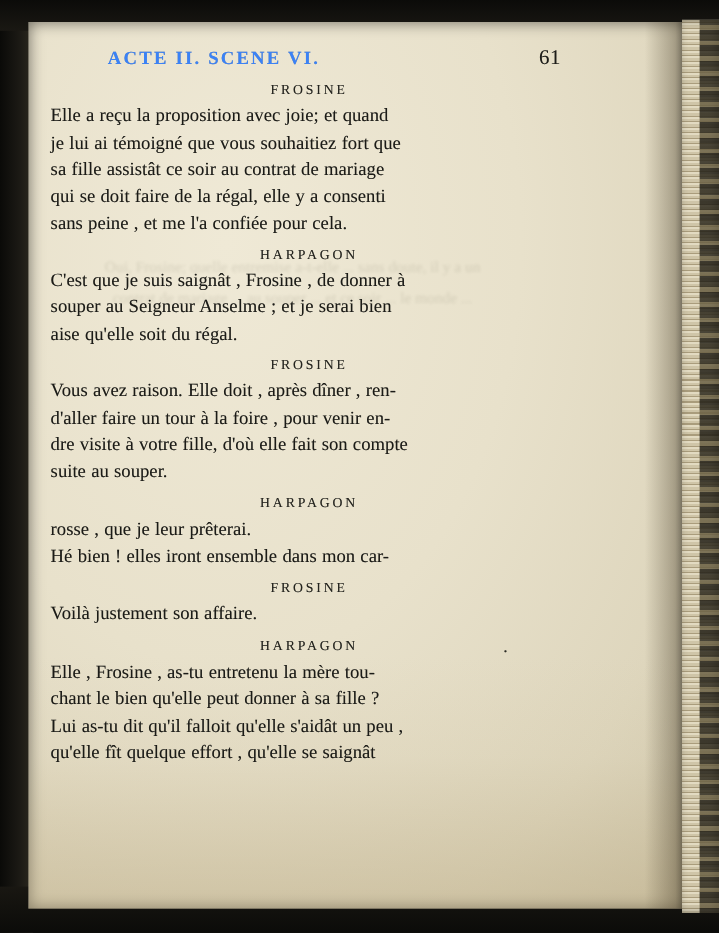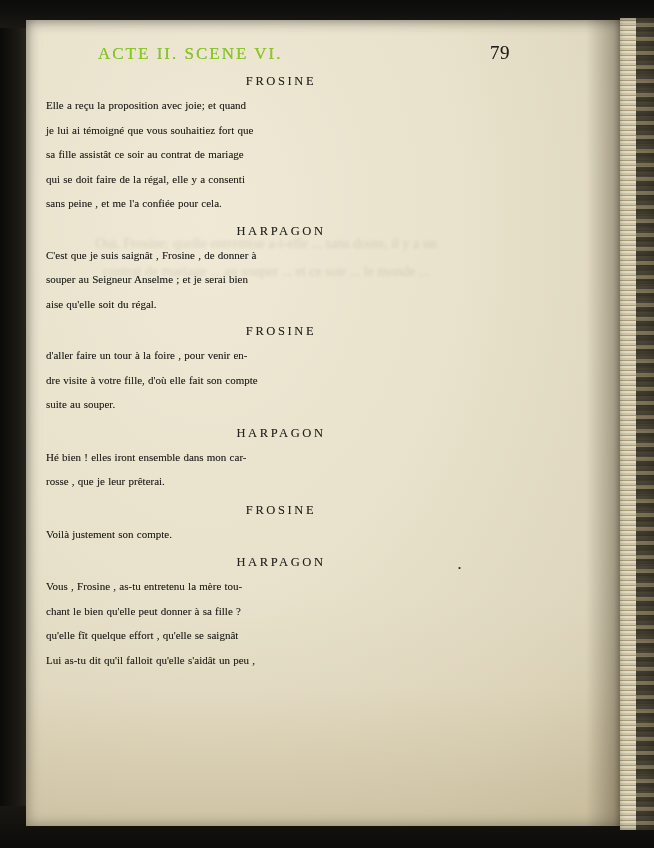--- a/index.html
+++ b/index.html
@@ -125,40 +125,40 @@
   .header {
     display: flex;
     align-items: baseline;
     justify-content: space-between;
     margin-bottom: 10px;
     padding: 0 6px 0 52px;
   }
   .running-title {
     font-size: 17px;
     letter-spacing: 2.0px;
-    font-weight: 400;
-    color: #84cc16;
+    font-weight: 700;
+    color: #3b82f6;
   }
   .folio {
     font-size: 19px;
     letter-spacing: 0.5px;
     color: #1d1d19;
   }
 
   .speaker {
     text-align: center;
     font-size: 12.5px;
     letter-spacing: 2.6px;
     margin: 8px 0 4px 0;
     color: #24241f;
   }
   .speaker.tight { margin-top: 9px; }
 
   .speech {
-    font-size: 11px;
+    font-size: 17px;
     line-height: 24.5px;
     text-align: justify;
     text-align-last: left;
     color: #1b1b17;
     margin: 0 0 2px 0;
     word-spacing: 0.5px;
   }
 
   
   .text-col { text-shadow: 0 0 0.4px rgba(30,30,26,0.35); }
@@ -185,62 +185,63 @@
   </div>
 
   <div class="leaf-shadow-right"></div>
   <div class="foreedge"></div>
   <div class="spine-deco"></div>
 
   <div class="text-col">
 
     <div class="header">
       <span class="running-title">ACTE II. SCENE VI.</span>
-      <span class="folio">79</span>
+      <span class="folio">61</span>
     </div>
 
     <div class="speaker">FROSINE</div>
     <div class="speech">
       <div>Elle a  reçu la proposition avec joie; et quand</div>
       <div>je lui ai témoigné que vous souhaitiez fort que</div>
       <div>sa fille assistât  ce soir au contrat de mariage</div>
       <div>qui se doit faire de la régal, elle y a  consenti</div>
       <div>sans peine , et me l'a confiée pour cela.</div>
     </div>
 
     <div class="speaker">HARPAGON</div>
     <div class="speech">
       <div>C'est que je suis saignât , Frosine , de donner à</div>
       <div>souper au Seigneur Anselme ;  et je serai bien</div>
       <div>aise qu'elle soit du régal.</div>
     </div>
 
     <div class="speaker">FROSINE</div>
     <div class="speech">
+      <div>Vous avez raison. Elle doit , après dîner , ren-</div>
       <div>d'aller faire un tour à la foire , pour venir en-</div>
       <div>dre visite à votre fille, d'où elle fait son compte</div>
       <div>suite au souper.</div>
     </div>
 
     <div class="speaker tight">HARPAGON</div>
     <div class="speech">
+      <div>rosse , que je leur prêterai.</div>
       <div>Hé bien ! elles iront ensemble dans mon car-</div>
-      <div>rosse , que je leur prêterai.</div>
     </div>
 
     <div class="speaker tight">FROSINE</div>
     <div class="speech">
-      <div>Voilà justement son compte.</div>
+      <div>Voilà justement son affaire.</div>
     </div>
 
     <div class="speaker tight" style="position:relative;">
       <span>HARPAGON</span>
       <span class="stray-dot">.</span>
     </div>
     <div class="speech">
-      <div>Vous , Frosine , as-tu entretenu la mère tou-</div>
+      <div>Elle , Frosine , as-tu entretenu la mère tou-</div>
       <div>chant  le  bien  qu'elle peut donner  à sa fille ?</div>
+      <div>Lui as-tu dit qu'il falloit qu'elle s'aidât un peu ,</div>
       <div>qu'elle fît quelque  effort ,  qu'elle se  saignât</div>
-      <div>Lui as-tu dit qu'il falloit qu'elle s'aidât un peu ,</div>
     </div>
 
   </div>
 </div>
 
 </body></html>

